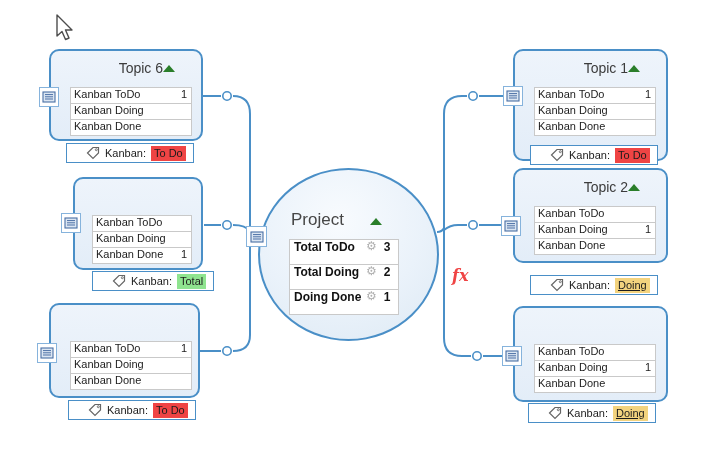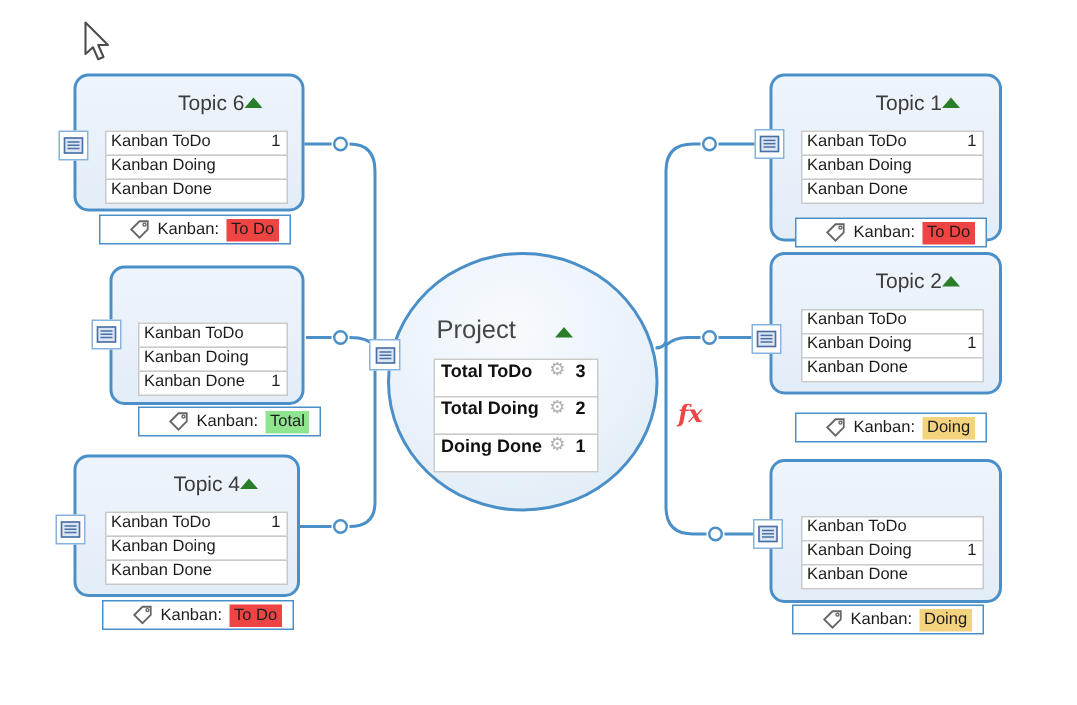--- a/index.html
+++ b/index.html
@@ -43,21 +43,21 @@
   .c-gear{width:15px;text-align:center;font-size:12px;color:#b0b0b0;line-height:1;}
   .c-value{width:16px;text-align:center;font-size:12px;font-weight:bold;color:#111;}
   
   .tag{
     position:absolute;z-index:3;height:20px;box-sizing:border-box;background:#fff;
     border:1px solid #4a8fc7;display:flex;align-items:center;gap:5px;
     padding:0 7px 0 19px;font-size:11px;color:#1c1c1c;white-space:nowrap;
   }
   .hl{padding:1px 3px;line-height:13px;}
   .hl-todo{background:#ef4444;}
-  .hl-doing{background:#f3d37e;}
+  .hl-doing{background:#f3d37e;text-decoration:underline;}
   .hl-done{background:#8fe48f;}
   
   .note-icon{
     position:absolute;z-index:4;width:20px;height:20px;box-sizing:border-box;
     background:#fff;border:1px solid #86b3dc;display:flex;align-items:center;justify-content:center;
   }
   .note-icon.big{width:21px;height:21px;}
   
   .fx{
     position:absolute;left:452px;top:266px;z-index:3;
@@ -185,24 +185,20 @@
   <div class="note-icon" style="left:61px;top:213px;">
     <svg width="14" height="12" viewBox="0 0 14 12">
       <rect x="1" y="1" width="12" height="10" fill="#dce6f2" stroke="#4a6fa5" stroke-width="1.1"></rect>
       <line x1="3" y1="3.6" x2="11" y2="3.6" stroke="#4a6fa5" stroke-width="1"></line>
       <line x1="3" y1="5.8" x2="11" y2="5.8" stroke="#4a6fa5" stroke-width="1"></line>
       <line x1="3" y1="8" x2="11" y2="8" stroke="#4a6fa5" stroke-width="1"></line>
     </svg>
   </div>
 
   <div class="topic t-4" style="left:49px;top:303px;width:151px;height:95px;">
-    <div class="topic-header">
-      <span class="topic-title">Topic 4</span>
-      <span class="collapse-tri"></span>
-    </div>
     <div class="rows">
       <div class="row">
         <span class="row-label">Kanban ToDo</span>
         <span class="row-value">1</span>
       </div>
       <div class="row">
         <span class="row-label">Kanban Doing</span>
         <span class="row-value"></span>
       </div>
       <div class="row">

